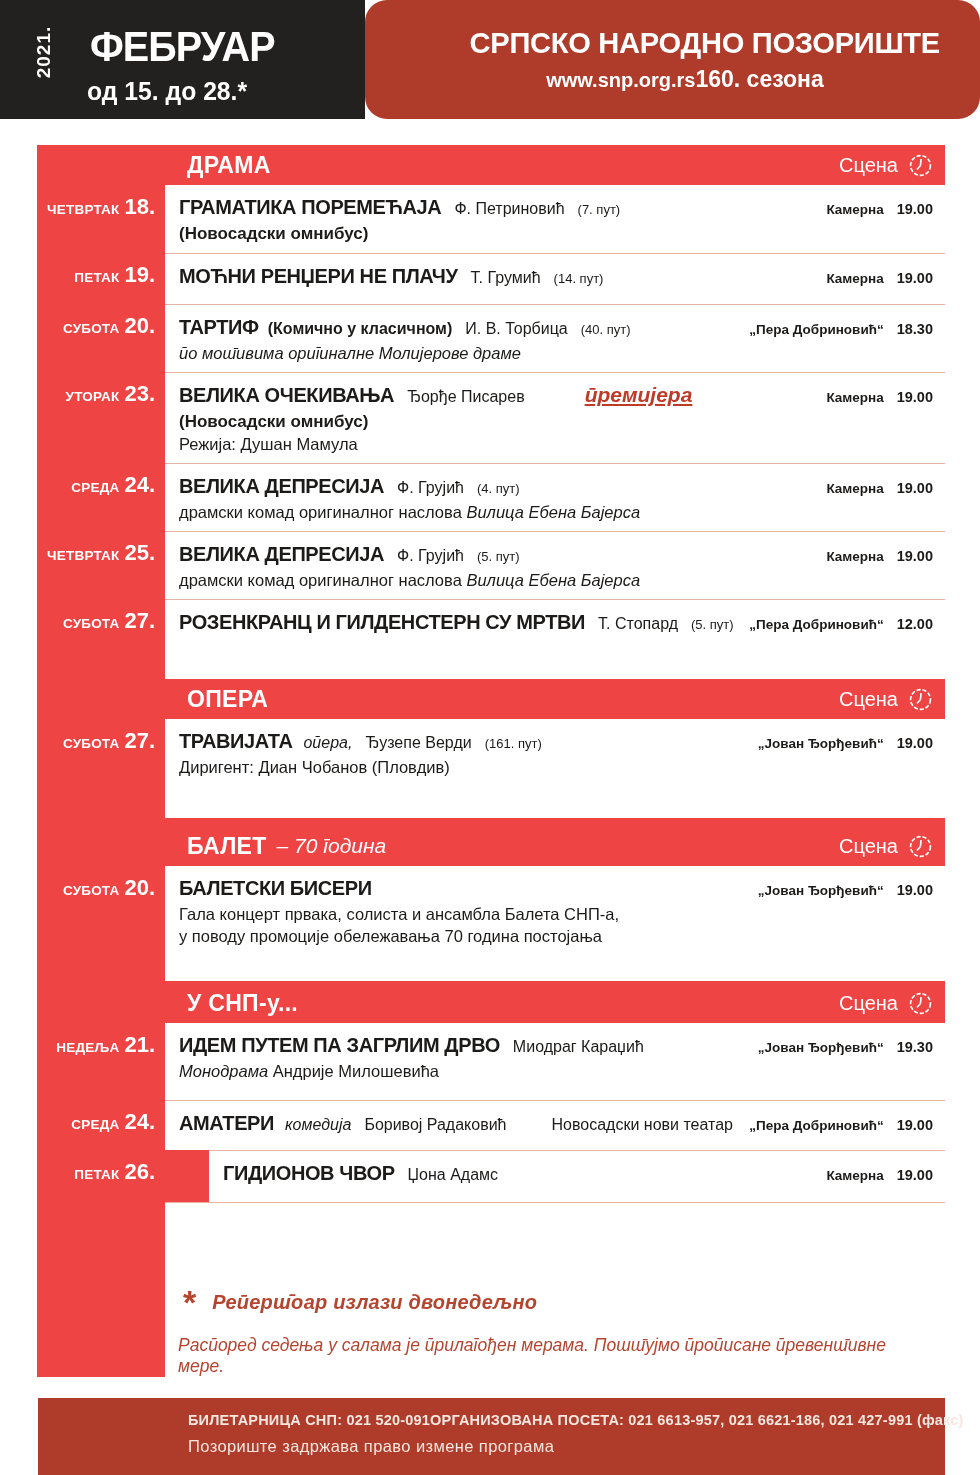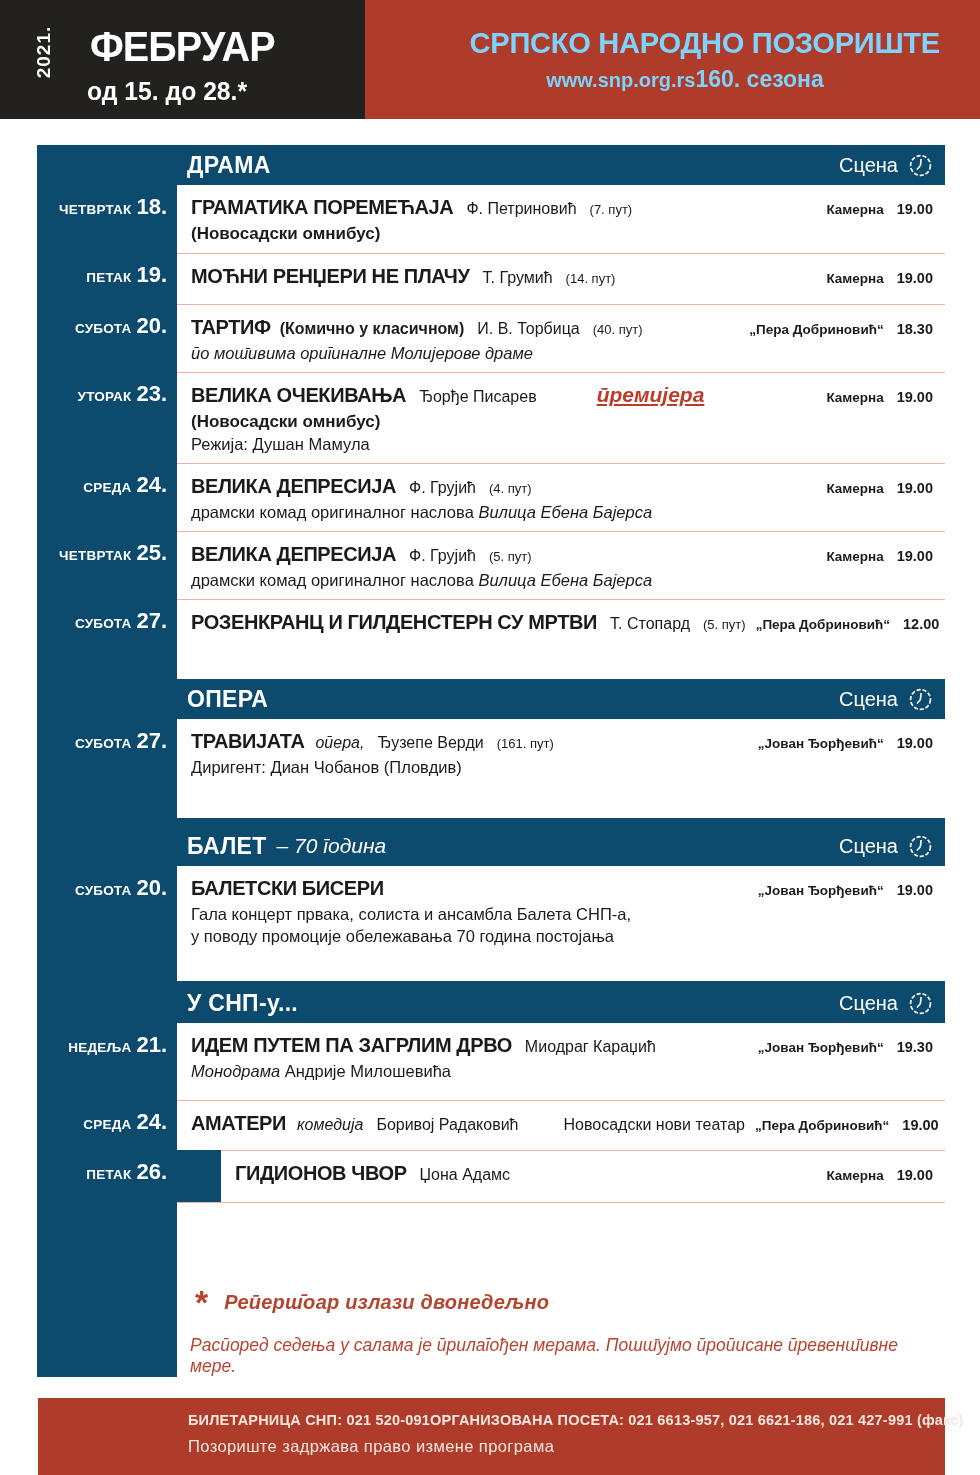--- a/index.html
+++ b/index.html
@@ -4,38 +4,38 @@
 <style>
   html,body{margin:0;padding:0;}
   body{width:980px;height:1475px;background:#fff;font-family:"Liberation Sans",sans-serif;color:#1c1b19;position:relative;overflow:hidden;}
 
   
   .masthead{display:flex;height:119px;width:980px;}
   .black-box{width:365px;background:#232020;position:relative;color:#fff;}
   .year{position:absolute;left:44px;top:52px;transform:translate(-50%,-50%) rotate(-90deg);font-size:19px;font-weight:bold;letter-spacing:1px;white-space:nowrap;}
   .month{position:absolute;left:90px;top:22px;font-size:43px;font-weight:bold;letter-spacing:-1px;transform:scaleX(.92);transform-origin:left;}
   .range{position:absolute;left:87px;top:76px;font-size:26px;font-weight:bold;transform:scaleX(.95);transform-origin:left;}
-  .red-box{flex:1;background:#af3b2a;position:relative;color:#7dd3fc;}
+  .red-box{flex:1;background:#af3b2a;position:relative;color:#ffffff;border-radius:22px;}
   .theater-title{position:absolute;right:40px;top:26px;font-size:30px;font-weight:bold;white-space:nowrap;letter-spacing:-.3px;transform:scaleX(.97);transform-origin:right;}
   .mast-subrow{position:absolute;left:65px;right:40px;top:66px;display:flex;justify-content:center;align-items:baseline;}
   .website{font-size:20px;font-weight:bold;}
   .season{font-size:23px;font-weight:bold;}
 
   
-  .program{position:absolute;left:37px;top:145px;width:908px;height:1232px;background:#0c4a6e;display:flex;flex-direction:column;overflow:hidden;}
+  .program{position:absolute;left:37px;top:145px;width:908px;height:1232px;background:#ef4444;display:flex;flex-direction:column;overflow:hidden;}
   .band{height:46px;display:flex;align-items:center;padding:0 12px 0 150px;color:#fff;box-sizing:border-box;}
   .band.mt8{margin-top:8px;} .band.mt2{margin-top:2px;}
   .band-title{font-size:23px;font-weight:bold;letter-spacing:.3px;}
   .band-suffix{font-size:21px;font-style:italic;margin-left:10px;}
   .band-right{margin-left:auto;display:flex;align-items:center;gap:10px;}
   .stage-label{font-size:20px;}
   .clock{width:25px;height:25px;display:block;}
 
   .row{display:flex;}
-  .date-cell{width:140px;box-sizing:border-box;text-align:right;padding:10px 10px 0 0;color:#fff;white-space:nowrap;}
+  .date-cell{width:128px;box-sizing:border-box;text-align:right;padding:10px 10px 0 0;color:#fff;white-space:nowrap;}
   .day{font-size:13.5px;font-weight:bold;letter-spacing:.2px;}
   .num{font-size:22px;font-weight:bold;margin-left:5px;line-height:24px;}
   .content-cell{flex:1;background:#fff;box-sizing:border-box;padding:10px 12px 8px 14px;min-width:0;}
   .sep{border-top:1px solid #e6b3a4;}
   .pb12{padding-bottom:12px;}.pb13{padding-bottom:13px;}.pb14{padding-bottom:14px;margin-left:44px;}
   .pb18{padding-bottom:18px;}.pb34{padding-bottom:34px;}.pb40{padding-bottom:40px;}.pb42{padding-bottom:42px;}
 
   .line1{display:flex;align-items:baseline;line-height:24px;white-space:nowrap;}
   .title{font-size:20px;font-weight:bold;letter-spacing:-.4px;}
   .genre-bold{font-size:16px;font-weight:bold;margin-left:9px;}

